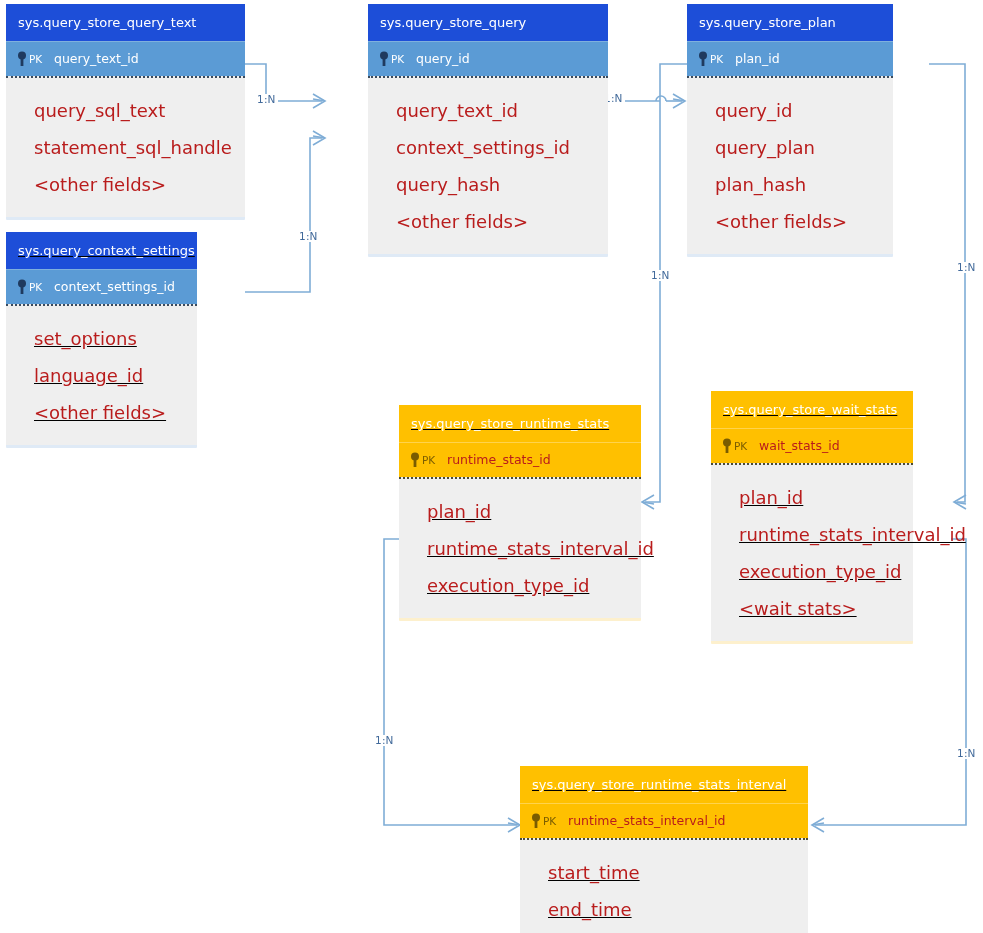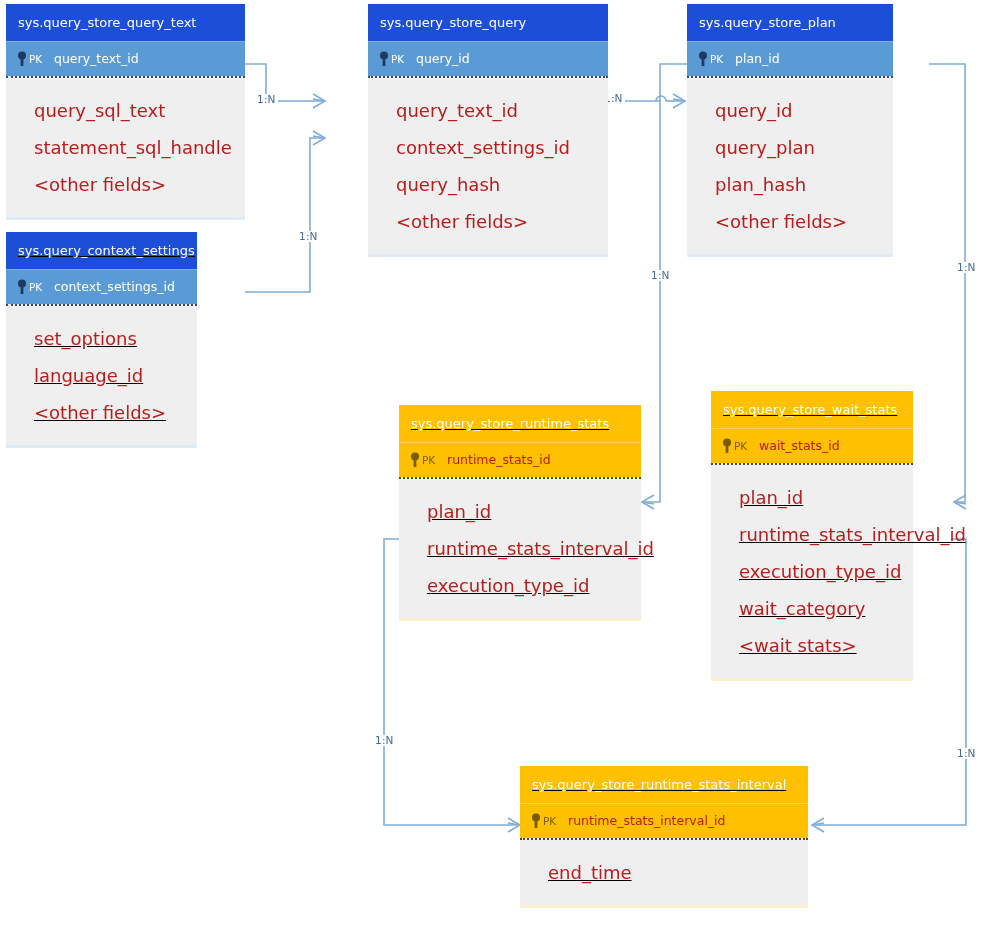--- a/index.html
+++ b/index.html
@@ -311,37 +311,37 @@
             </svg>
         </span>
         <span class="pk-txt">PK</span>
       </span>
       <span class="pkname">wait_stats_id</span>
     </div>
     <div class="body">
       <div class="fld">plan_id</div>
       <div class="fld">runtime_stats_interval_id</div>
       <div class="fld">execution_type_id</div>
-      <div class="fld">wait_category</div>
       <div class="fld">&lt;wait stats&gt;</div>
     </div>
   </div>
 
   <div class="tbl orange" style="left:520px; top:766px; width:288px;">
     <div class="hdr">sys.query_store_runtime_stats_interval</div>
     <div class="pkrow">
       <span class="keywrap">
         <span class="keyglyph">
           <svg width="12" height="16" viewBox="0 0 12 16">
               <circle cx="6" cy="4.5" r="4" fill="currentColor"></circle>
               <rect x="4.6" y="6" width="2.8" height="9" fill="currentColor"></rect>
             </svg>
         </span>
         <span class="pk-txt">PK</span>
       </span>
       <span class="pkname">runtime_stats_interval_id</span>
     </div>
     <div class="body">
+      <div class="fld">start_time</div>
       <div class="fld">end_time</div>
     </div>
   </div>
 
 </div>
 
 </body></html>

